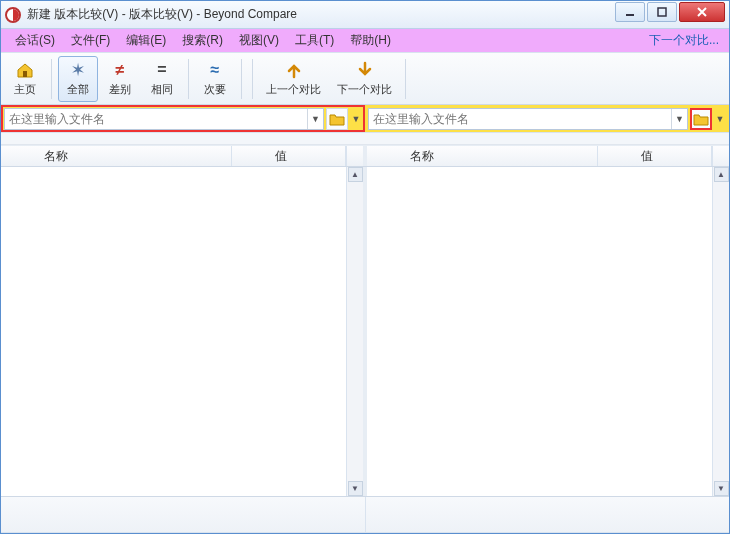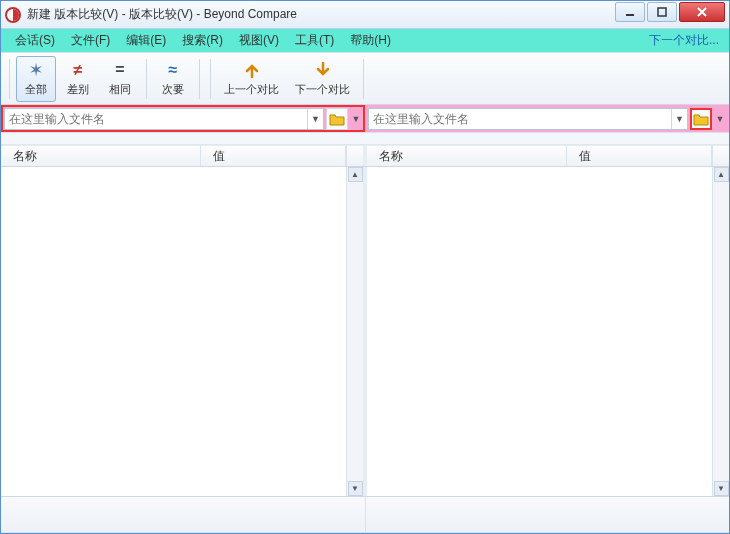--- a/index.html
+++ b/index.html
@@ -4,40 +4,40 @@
 <style>
   * { box-sizing: border-box; margin: 0; padding: 0; }
   body { font-family: "Microsoft YaHei", Tahoma, sans-serif; font-size: 12px; background: #fff; overflow: hidden; }
   .window { width: 730px; height: 534px; border: 1px solid #5a8fcf; display: flex; flex-direction: column; background: #fff; }
   .titlebar { height: 28px; background: linear-gradient(#f7fbff,#e4edf8); display: flex; align-items: center; padding: 0 4px; border-bottom: 1px solid #bcd0e8; }
   .titlebar .app-icon { width: 16px; height: 16px; margin-right: 6px; display:inline-flex; align-items:center; justify-content:center;}
   .titlebar .title { flex: 1; color: #333; font-size: 12px; }
   .win-controls { display: flex; gap: 2px; height: 22px; margin-top:-4px;}
   .win-btn { width: 30px; height: 20px; border: 1px solid #9cb8da; background: linear-gradient(#f2f8ff,#d7e6f7); border-radius: 2px; display:flex; align-items:center; justify-content:center; font-size:10px; color:#334; cursor:pointer;}
   .win-btn.close { background: linear-gradient(#e77,#c33); border-color:#a22; color:#fff; width:46px;}
-  .menubar { height: 24px; display:flex; align-items:center; padding: 0 6px; border-bottom: 1px solid #d9e3ef; background:#5eead4;}
+  .menubar { height: 24px; display:flex; align-items:center; padding: 0 6px; border-bottom: 1px solid #d9e3ef; background:#f0abfc;}
   .menubar .menu-item { padding: 3px 8px; color:#333; cursor:pointer; }
   .menubar .spacer { flex:1; }
   .menubar .link { color:#1a5fb4; cursor:pointer; padding-right:4px;}
   .toolbar { height: 52px; background: linear-gradient(#fbfcfd,#edf2f8); border-bottom: 1px solid #cfd9e6; display:flex; align-items:center; padding: 2px 4px; gap:2px;}
   .tool-btn { min-width: 40px; height: 46px; display:flex; flex-direction:column; align-items:center; justify-content:center; padding: 2px 6px; border:1px solid transparent; border-radius:3px; cursor:pointer; font-size:11px; color:#333;}
   .tool-btn.selected { border:1px solid #8fb4e0; background:linear-gradient(#f4f9ff,#dce9f8);}
   .tool-btn .icon { width:20px; height:20px; display:flex; align-items:center; justify-content:center; margin-bottom:2px; font-size:16px;}
   .tool-sep { width:1px; height:40px; background:#cfd9e6; margin: 0 4px;}
-  .path-row { height: 28px; display:flex; align-items:stretch; border-bottom:1px solid #d9e3ef; background:#f9a8d4;}
+  .path-row { height: 28px; display:flex; align-items:stretch; border-bottom:1px solid #d9e3ef; background:#fde047;}
   .path-half { flex:1; display:flex; align-items:center; gap:2px; padding:2px 3px;}
   .path-half.red-outline { border:2px solid #e33; padding:0 1px;}
   .path-input-wrap { flex:1; display:flex; align-items:center; border:1px solid #b8c8dc; height:22px; background:#fff;}
   .path-input-wrap input { flex:1; border:none; outline:none; height:100%; padding:0 4px; font-size:12px; background:transparent; color:#888;}
   .dd-btn { width:16px; height:20px; display:flex; align-items:center; justify-content:center; border-left:1px solid #d0d8e2; cursor:pointer; font-size:9px; color:#555;}
   .folder-btn { width:22px; height:22px; border:1px solid #d0d8e2; display:flex; align-items:center; justify-content:center; cursor:pointer; background:#fafcff;}
   .tiny-dd { width:12px; height:22px; display:flex; align-items:center; justify-content:center; cursor:pointer; font-size:9px; color:#555;}
   .splitter-v { width:4px; background:#e7edf4; cursor:col-resize;}
   .headers-row { height: 22px; display:flex; background:linear-gradient(#fdfdfe,#eef2f7); border-bottom:1px solid #cfd9e6; border-top:1px solid #e7edf4;}
-  .header-cell { display:flex; align-items:center; padding:0 12px; border-right:1px solid #d9e3ef; font-size:12px; color:#333; cursor:pointer;}
+  .header-cell { display:flex; align-items:center; padding:0 12px; border-right:1px solid #d9e3ef; font-size:12px; color:#333; cursor:pointer;margin-left:31px;}
   .content-row { flex:1; display:flex; background:#fff; overflow:hidden; border-bottom:1px solid #cfd9e6;}
   .panel { flex:1; display:flex; }
   .panel-body { flex:1; background:#fff; overflow:auto;}
   .scrollbar { width:17px; background:#f2f4f8; border-left:1px solid #d9e3ef; display:flex; flex-direction:column; align-items:center; justify-content:space-between;}
   .scroll-btn { width:15px; height:15px; background:#e6ecf4; border:1px solid #c6d2e0; display:flex; align-items:center; justify-content:center; font-size:8px; color:#556;}
   .bottom-strip { height:36px; background:linear-gradient(#f7f9fc,#eef2f7); border-bottom:1px solid #d9e3ef; display:flex;}
   .bottom-half { flex:1; border-right:1px solid #d9e3ef;}
   .status { height:22px; background:linear-gradient(#fbfcfe,#eef2f7); display:flex; align-items:center; justify-content:flex-end; padding:0 8px; font-size:12px; color:#333;}
   .panel-hdr { display:flex; flex:1;}
   .hdr-group { display:flex; }
@@ -82,20 +82,29 @@
     <span class="menu-item">编辑(E)</span>
     <span class="menu-item">搜索(R)</span>
     <span class="menu-item">视图(V)</span>
     <span class="menu-item">工具(T)</span>
     <span class="menu-item">帮助(H)</span>
     <span class="spacer"></span>
     <span class="link">下一个对比...</span>
   </div>
 
   <div class="toolbar">
+    <div class="tool-btn">
+      <span class="icon">
+          <svg width="20" height="20" viewBox="0 0 20 20">
+            <path d="M3 10l7-6 7 6v7H3z" fill="#f4c430" stroke="#b88800"></path>
+            <rect x="8" y="11" width="4" height="6" fill="#8a5a00"></rect>
+          </svg>
+        </span>
+      <span>主页</span>
+    </div>
     <div class="tool-sep"></div>
     <div class="tool-btn selected">
       <span class="icon" style="color:#5a7ca8;font-size:18px;">✶</span>
       <span>全部</span>
     </div>
     <div class="tool-btn">
       <span class="icon" style="color:#c0392b;font-weight:bold;">≠</span>
       <span>差别</span>
     </div>
     <div class="tool-btn">

